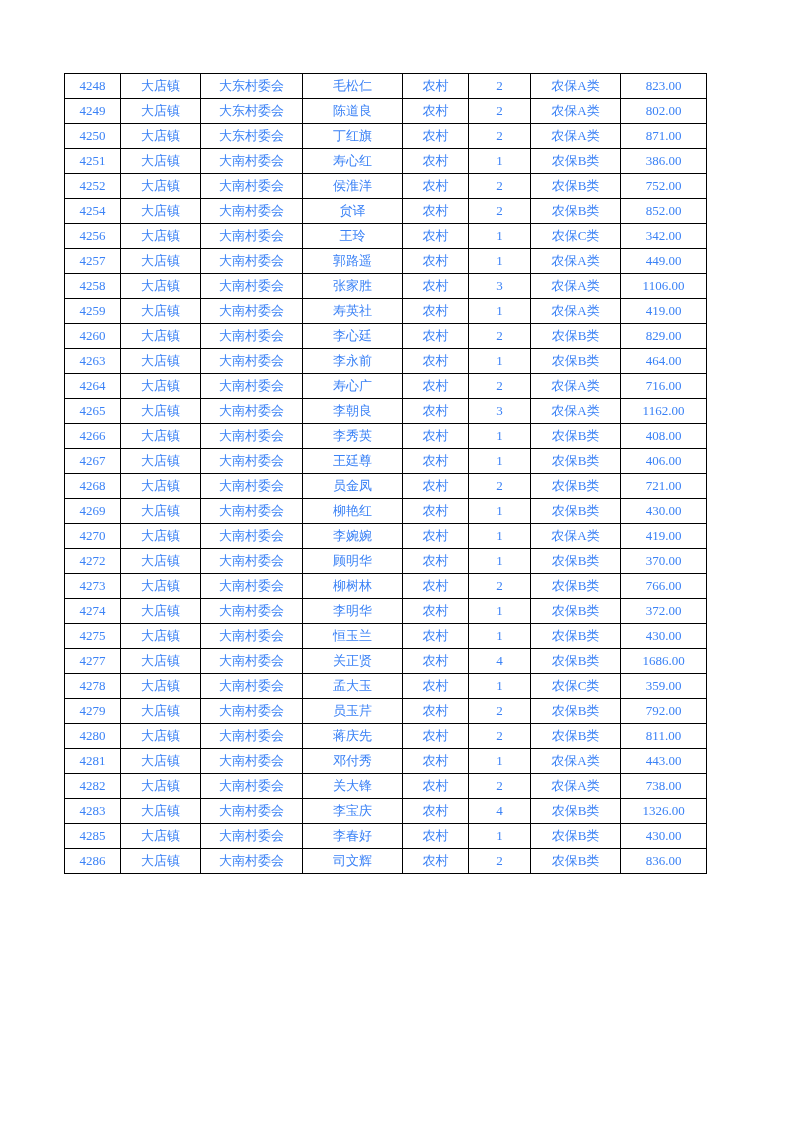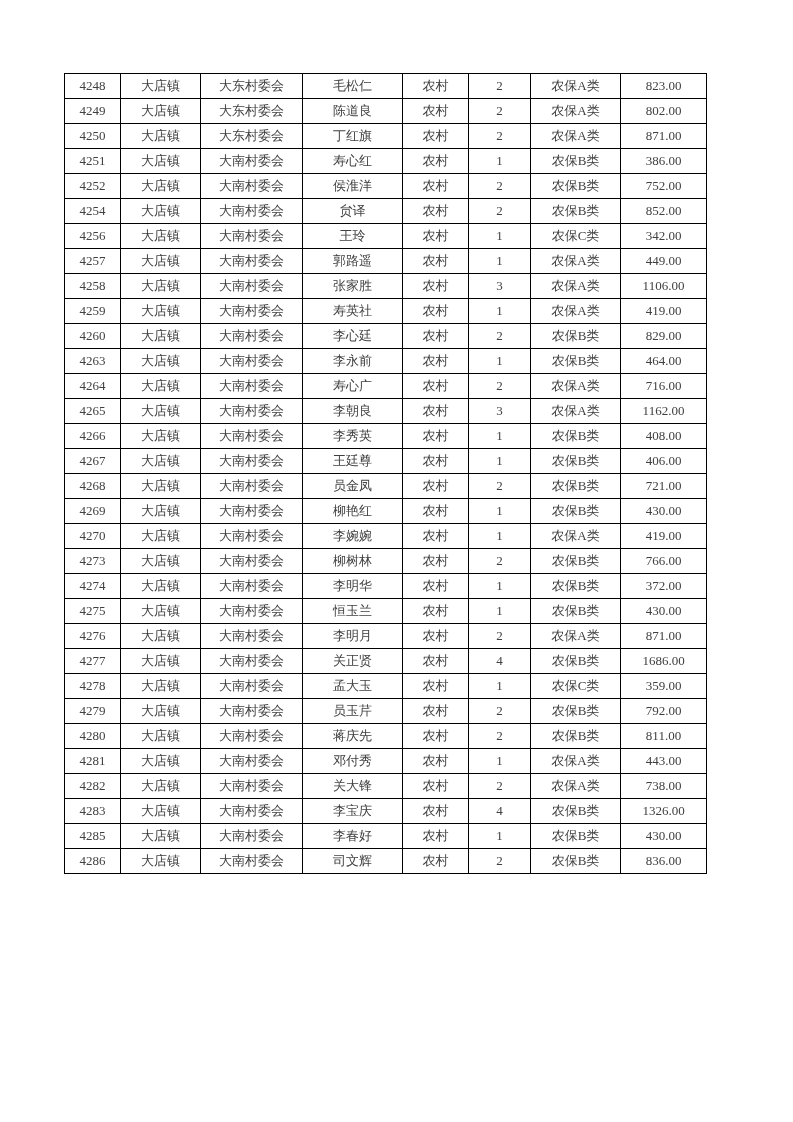--- a/index.html
+++ b/index.html
@@ -5,21 +5,21 @@
   html, body {
     margin: 0;
     padding: 0;
     background: #ffffff;
   }
   .page {
     position: relative;
     width: 793px;
     height: 1122px;
     background: #ffffff;
-    color: #404040;
+    color: #3b82f6;
     font-family: "Liberation Serif", "DejaVu Serif", serif;
     overflow: hidden;
   }
   table.roster {
     position: absolute;
     left: 64px;
     top: 73px;
     border-collapse: collapse;
     table-layout: fixed;
     width: 642px;
@@ -236,20 +236,30 @@
           <td>4270</td>
           <td>大店镇</td>
           <td>大南村委会</td>
           <td>李婉婉</td>
           <td>农村</td>
           <td>1</td>
           <td>农保A类</td>
           <td>419.00</td>
         </tr>
         <tr>
+          <td>4272</td>
+          <td>大店镇</td>
+          <td>大南村委会</td>
+          <td>顾明华</td>
+          <td>农村</td>
+          <td>1</td>
+          <td>农保B类</td>
+          <td>370.00</td>
+        </tr>
+        <tr>
           <td>4273</td>
           <td>大店镇</td>
           <td>大南村委会</td>
           <td>柳树林</td>
           <td>农村</td>
           <td>2</td>
           <td>农保B类</td>
           <td>766.00</td>
         </tr>
         <tr>
@@ -264,30 +274,20 @@
         </tr>
         <tr>
           <td>4275</td>
           <td>大店镇</td>
           <td>大南村委会</td>
           <td>恒玉兰</td>
           <td>农村</td>
           <td>1</td>
           <td>农保B类</td>
           <td>430.00</td>
-        </tr>
-        <tr>
-          <td>4276</td>
-          <td>大店镇</td>
-          <td>大南村委会</td>
-          <td>李明月</td>
-          <td>农村</td>
-          <td>2</td>
-          <td>农保A类</td>
-          <td>871.00</td>
         </tr>
         <tr>
           <td>4277</td>
           <td>大店镇</td>
           <td>大南村委会</td>
           <td>关正贤</td>
           <td>农村</td>
           <td>4</td>
           <td>农保B类</td>
           <td>1686.00</td>

